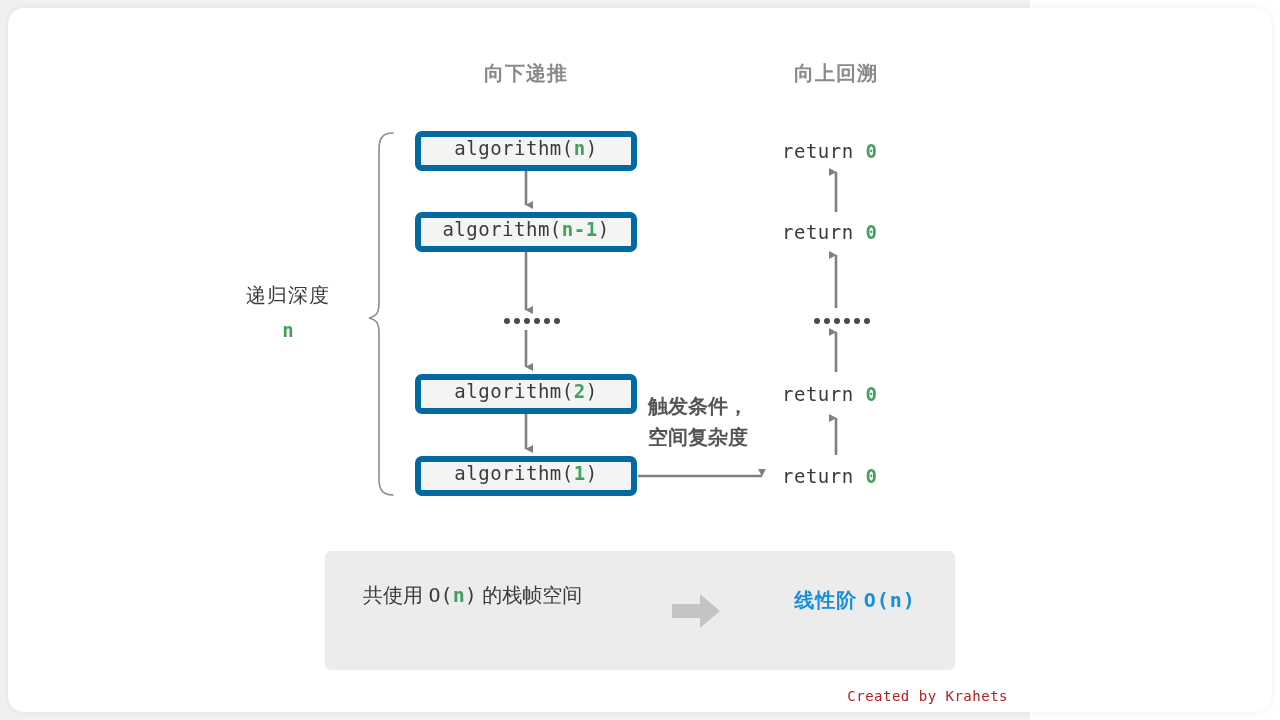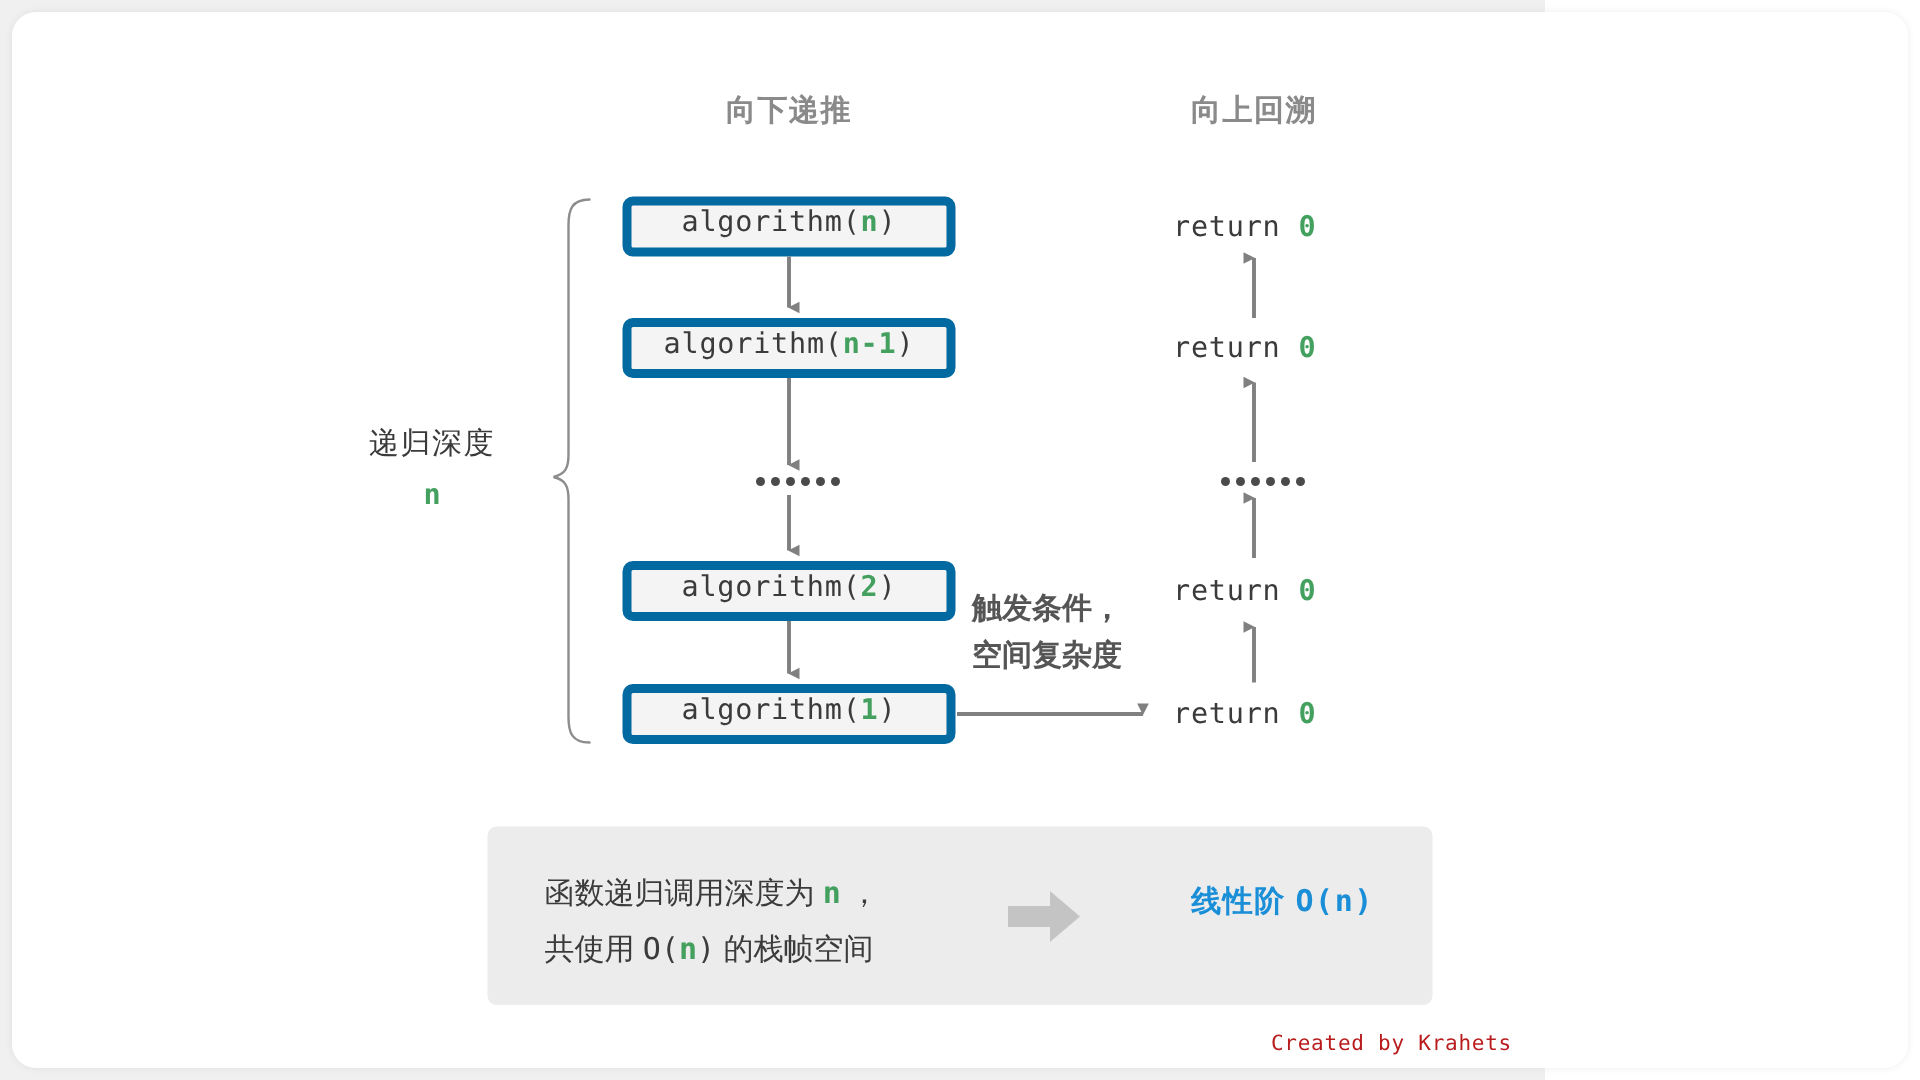--- a/index.html
+++ b/index.html
@@ -307,25 +307,20 @@
              L 379,303
              C 379,312 377,316 369,318
              C 377,320 379,324 379,333
              L 379,478
              C 379,488 381,495 393,495" fill="none" stroke="#8d8d8d" stroke-width="1.6" stroke-linecap="round"></path>
   </svg>
 
   <div class="summary">
     <div class="sum-left">
       <div>
-        <span>函数递归调用深度为</span>
-        <span class="g">n</span>
-        <span>，</span>
-      </div>
-      <div>
         <span>共使用</span>
         <span class="mono">O(</span><span class="g">n</span><span class="mono">)</span>
         <span>的栈帧空间</span>
       </div>
     </div>
 
     <svg class="abs" style="left:345px; top:40px;" width="52" height="40" viewBox="0 0 52 40">
       <path d="M2,13 L30,13 L30,3 L50,20 L30,37 L30,27 L2,27 Z" fill="#c4c4c4"></path>
     </svg>
 

